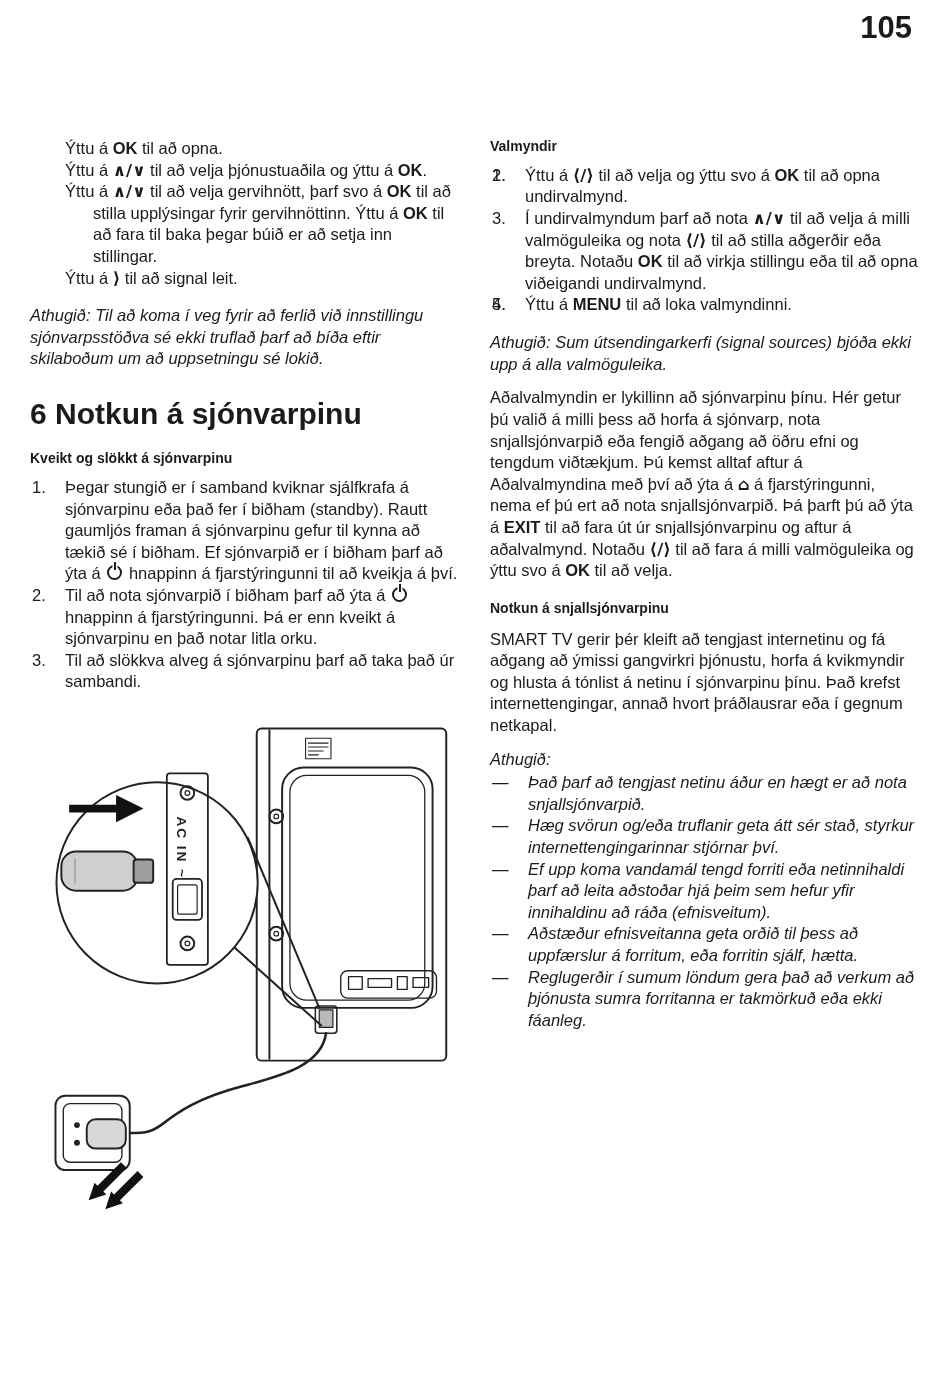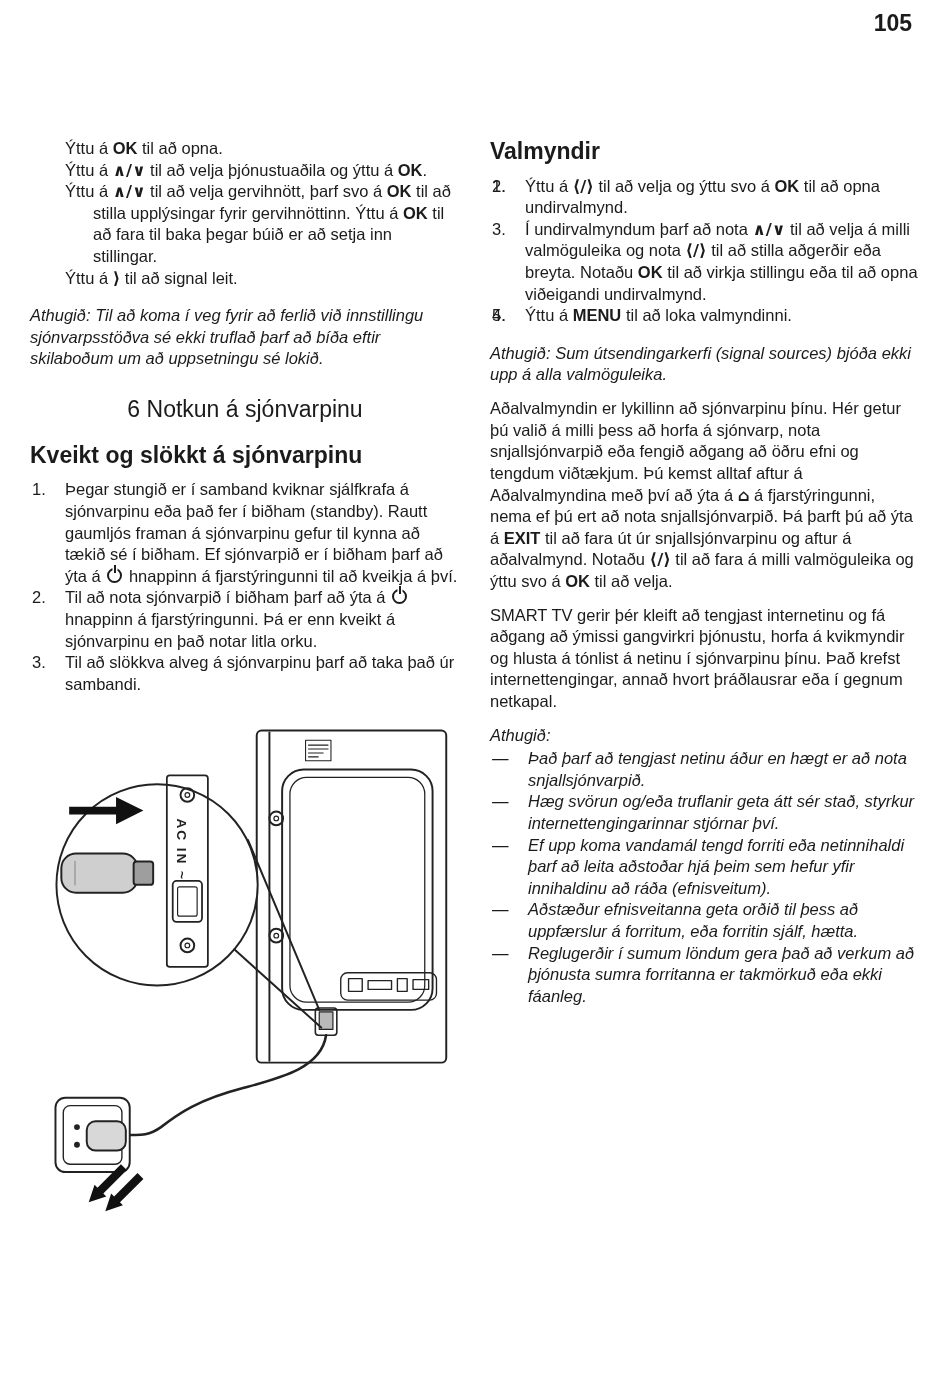--- a/index.html
+++ b/index.html
@@ -2,25 +2,25 @@
 <html><head>
 <meta charset="utf-8">
 <style>
   html,body{margin:0;padding:0;background:#ffffff;}
   .page{
     width:950px;height:1392px;box-sizing:border-box;
     padding:8px 35px 0 30px;position:relative;overflow:hidden;
     font-family:"Liberation Sans","DejaVu Sans",sans-serif;
     font-size:16.5px;line-height:1.31;color:#1b1b1b;background:#fff;
   }
-  .page-number{position:absolute;top:8px;right:38px;font-size:23px;font-weight:bold;}
+  .page-number{position:absolute;top:8px;right:38px;font-size:31px;font-weight:bold;}
   .columns{display:flex;gap:30px;padding-top:130px;}
   .col{width:430px;flex:0 0 430px;}
-  h1.section{font-size:23px;font-weight:normal;margin:26px 0 8px;line-height:1.2;text-align:center;}
-  h2.sub{font-size:23px;font-weight:bold;margin:18px 0 10px;line-height:1.2;}
+  h1.section{font-size:30px;font-weight:bold;margin:26px 0 8px;line-height:1.2;}
+  h2.sub{font-size:14px;font-weight:bold;margin:18px 0 10px;line-height:1.2;}
   .col-right h2.sub:first-child{margin-top:0;}
   p{margin:12px 0 0;}
   .note{font-style:italic;margin:16px 0 0;}
   .li{position:relative;margin:0;}
   .num-list .li{padding-left:35px;}
   .num-list .marker{position:absolute;left:2px;top:0;}
   .intro-list .li{padding-left:63px;text-indent:-28px;}
   .dash-list{margin-top:2px;}
   .dash-list .li{padding-left:38px;font-style:italic;}
   .dash-list .marker{position:absolute;left:2px;top:0;}
@@ -149,20 +149,21 @@
           <div class="li"><span class="marker">1.</span></div>
           <div class="li"><span class="marker">2.</span><span class="li-body"><span>Ýttu á </span><span class="ic ic-chevron-left-right">⟨/⟩</span><span> til að velja og ýttu svo á </span><span class="b">OK</span><span> til að opna undirvalmynd.</span></span></div>
           <div class="li"><span class="marker">3.</span><span class="li-body"><span>Í undirvalmyndum þarf að nota </span><span class="ic ic-chevron-up-down">∧/∨</span><span> til að velja á milli valmöguleika og nota </span><span class="ic ic-chevron-left-right">⟨/⟩</span><span> til að stilla aðgerðir eða breyta. Notaðu </span><span class="b">OK</span><span> til að virkja stillingu eða til að opna viðeigandi undirvalmynd.</span></span></div>
           <div class="li"><span class="marker">4.</span></div>
           <div class="li"><span class="marker">5.</span><span class="li-body"><span>Ýttu á </span><span class="b">MENU</span><span> til að loka valmyndinni.</span></span></div>
         </div>
       <p class="note"><span class="i">Athugið: Sum útsendingarkerfi (signal sources) bjóða ekki upp á alla valmöguleika.</span></p>
 
       <p><span>Aðalvalmyndin er lykillinn að sjónvarpinu þínu. Hér getur þú valið á milli þess að horfa á sjónvarp, nota snjallsjónvarpið eða fengið aðgang að öðru efni og tengdum viðtækjum. Þú kemst alltaf aftur á Aðalvalmyndina með því að ýta á </span><span class="ic ic-home">⌂</span><span> á fjarstýringunni, nema ef þú ert að nota snjallsjónvarpið. Þá þarft þú að ýta á </span><span class="b">EXIT</span><span> til að fara út úr snjallsjónvarpinu og aftur á aðalvalmynd. Notaðu </span><span class="ic ic-chevron-left-right">⟨/⟩</span><span> til að fara á milli valmöguleika og ýttu svo á </span><span class="b">OK</span><span> til að velja.</span></p>
 
+      <h2 class="sub">Notkun á snjallsjónvarpinu</h2>
       <p><span>SMART TV gerir þér kleift að tengjast internetinu og fá aðgang að ýmissi gangvirkri þjónustu, horfa á kvikmyndir og hlusta á tónlist á netinu í sjónvarpinu þínu. Það krefst internettengingar, annað hvort þráðlausrar eða í gegnum netkapal.</span></p>
       <p class="note" style="margin-top:12px;"><span class="i">Athugið:</span></p>
       <div class="dash-list">
           <div class="li"><span class="marker">—</span><span class="li-body"><span>Það þarf að tengjast netinu áður en hægt er að nota snjallsjónvarpið.</span></span></div>
           <div class="li"><span class="marker">—</span><span class="li-body"><span>Hæg svörun og/eða truflanir geta átt sér stað, styrkur internettengingarinnar stjórnar því.</span></span></div>
           <div class="li"><span class="marker">—</span><span class="li-body"><span>Ef upp koma vandamál tengd forriti eða netinnihaldi þarf að leita aðstoðar hjá þeim sem hefur yfir innihaldinu að ráða (efnisveitum).</span></span></div>
           <div class="li"><span class="marker">—</span><span class="li-body"><span>Aðstæður efnisveitanna geta orðið til þess að uppfærslur á forritum, eða forritin sjálf, hætta.</span></span></div>
           <div class="li"><span class="marker">—</span><span class="li-body"><span>Reglugerðir í sumum löndum gera það að verkum að þjónusta sumra forritanna er takmörkuð eða ekki fáanleg.</span></span></div>
         </div>
     </div>

